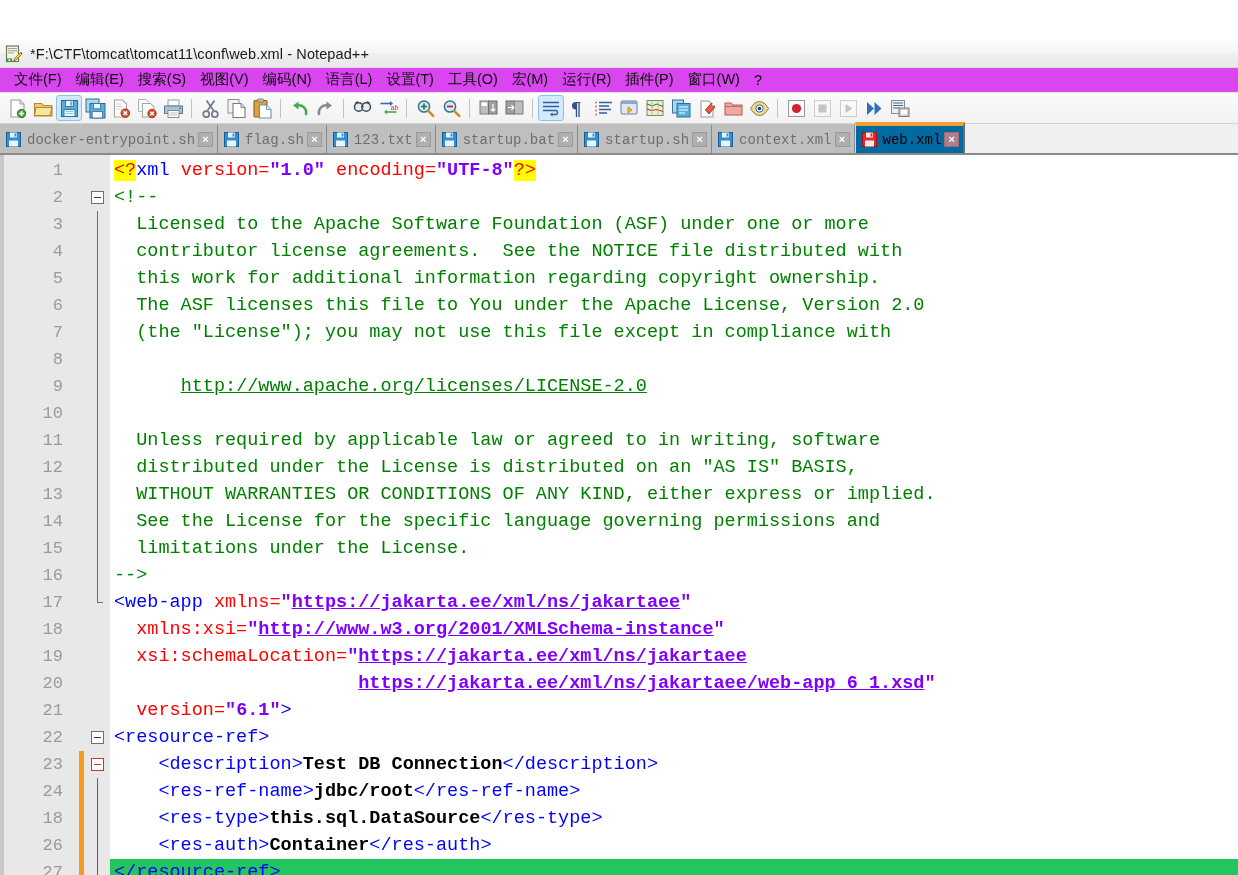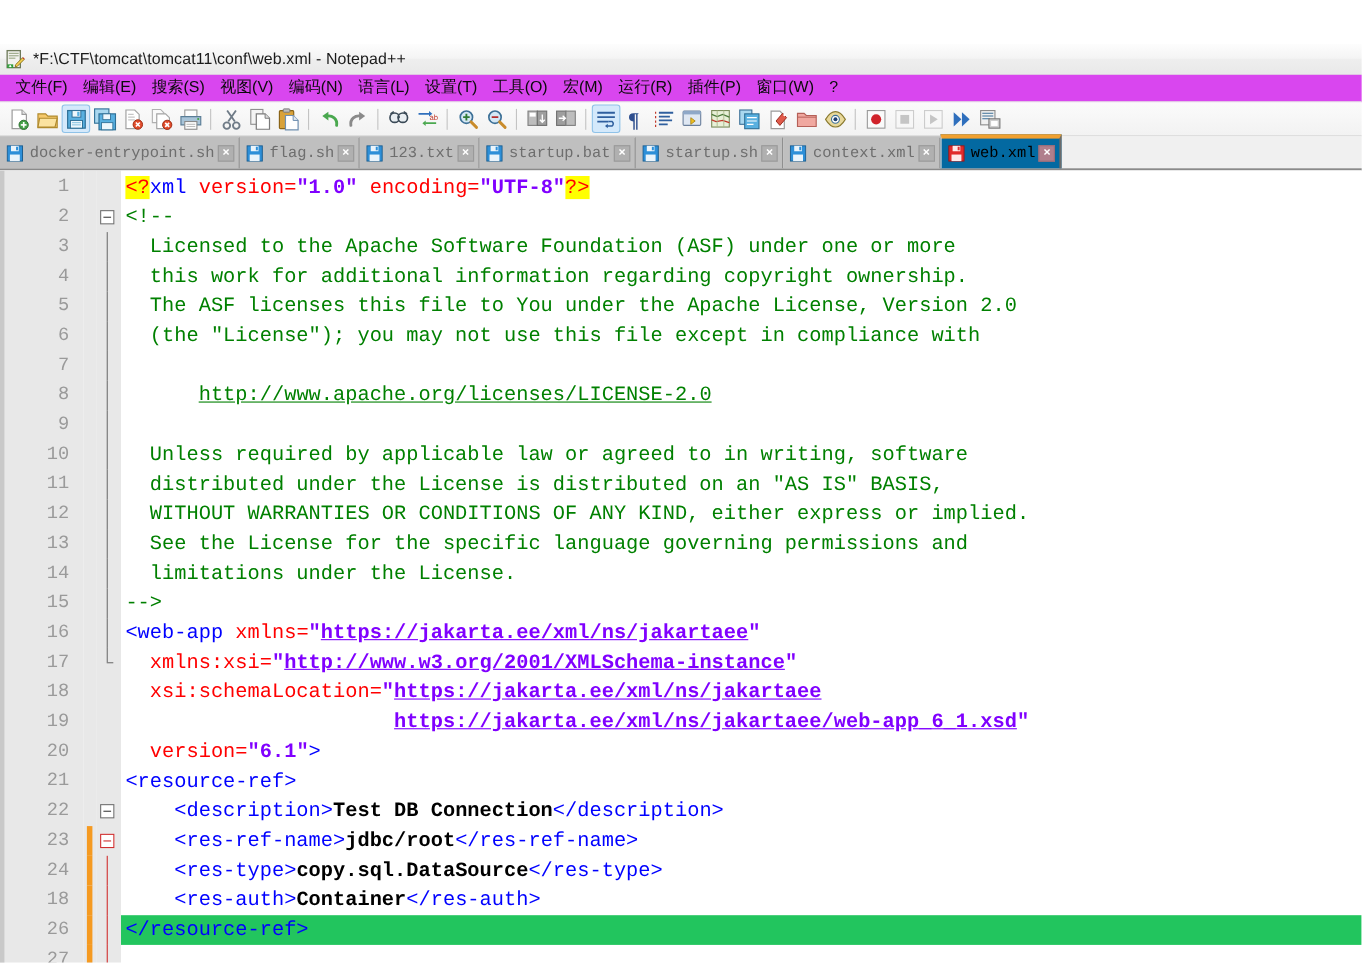--- a/index.html
+++ b/index.html
@@ -764,20 +764,21 @@
     </div>
 
   </div>
 
   <div id="code-area">
 
     <div class="cline"><span class="hlr">&lt;?</span><span class="tg">xml</span><span class="at"> version=</span><span class="av">"1.0"</span><span class="at"> encoding=</span><span class="av">"UTF-8"</span><span class="hlr">?&gt;</span></div>
 
     <div class="cline"><span class="cm">&lt;!--</span></div>
     <div class="cline"><span class="cm">  Licensed to the Apache Software Foundation (ASF) under one or more</span></div>
+    <div class="cline"><span class="cm">  contributor license agreements.  See the NOTICE file distributed with</span></div>
     <div class="cline"><span class="cm">  this work for additional information regarding copyright ownership.</span></div>
     <div class="cline"><span class="cm">  The ASF licenses this file to You under the Apache License, Version 2.0</span></div>
     <div class="cline"><span class="cm">  (the "License"); you may not use this file except in compliance with</span></div>
     <div class="cline">&nbsp;</div>
     <div class="cline"><span class="cm">      </span><span class="cm"><u>http://www.apache.org/licenses/LICENSE-2.0</u></span></div>
     <div class="cline">&nbsp;</div>
     <div class="cline"><span class="cm">  Unless required by applicable law or agreed to in writing, software</span></div>
     <div class="cline"><span class="cm">  distributed under the License is distributed on an "AS IS" BASIS,</span></div>
     <div class="cline"><span class="cm">  WITHOUT WARRANTIES OR CONDITIONS OF ANY KIND, either express or implied.</span></div>
     <div class="cline"><span class="cm">  See the License for the specific language governing permissions and</span></div>
@@ -793,20 +794,20 @@
     <div class="cline"><span>                      </span><span class="av"><u>https://jakarta.ee/xml/ns/jakartaee/web-app_6_1.xsd</u></span><span class="av">"</span></div>
 
     <div class="cline"><span class="at">  version=</span><span class="av">"6.1"</span><span class="tg">&gt;</span></div>
 
     <div class="cline"><span class="tg">&lt;resource-ref&gt;</span></div>
 
     <div class="cline"><span class="tg">    &lt;description&gt;</span><span class="txt">Test DB Connection</span><span class="tg">&lt;/description&gt;</span></div>
 
     <div class="cline"><span class="tg">    &lt;res-ref-name&gt;</span><span class="txt">jdbc/root</span><span class="tg">&lt;/res-ref-name&gt;</span></div>
 
-    <div class="cline"><span class="tg">    &lt;res-type&gt;</span><span class="txt">copy.sql.DataSource</span><span class="tg">&lt;/res-type&gt;</span></div>
+    <div class="cline"><span class="tg">    &lt;res-type&gt;</span><span class="txt">this.sql.DataSource</span><span class="tg">&lt;/res-type&gt;</span></div>
 
     <div class="cline"><span class="tg">    &lt;res-auth&gt;</span><span class="txt">Container</span><span class="tg">&lt;/res-auth&gt;</span></div>
 
     <div class="cline current"><span class="tg">&lt;/resource-ref&gt;</span></div>
 
   </div>
 </div>
 
 </body></html>

